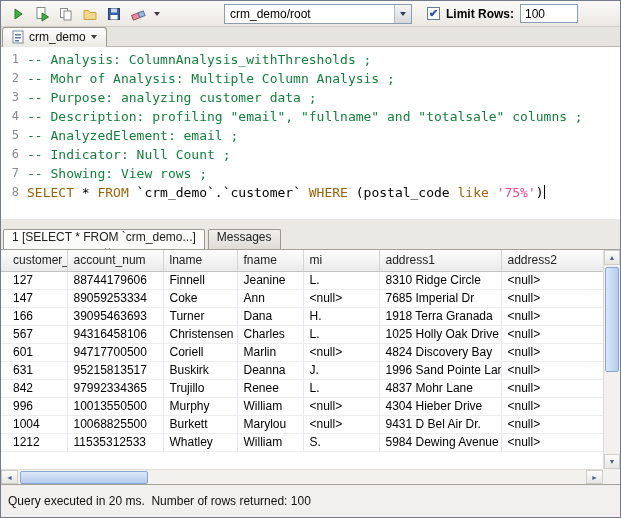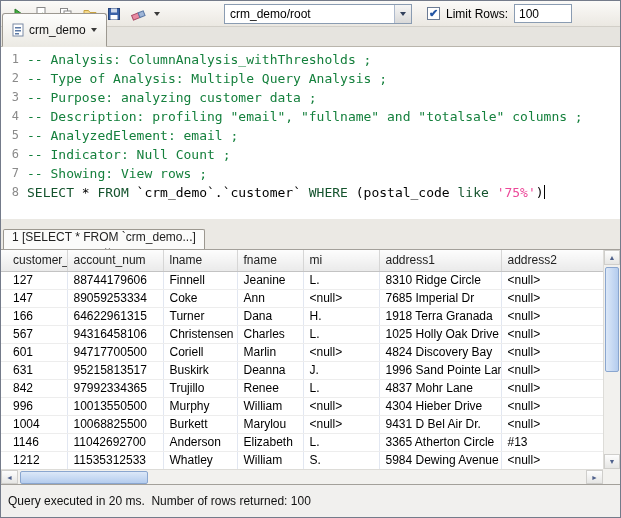--- a/index.html
+++ b/index.html
@@ -47,38 +47,38 @@
   }
   .combo-arrow-box .dd { border-top-color: #31405c; }
 
   .checkbox {
     width: 13px; height: 13px; flex: none;
     background: #fff; border: 1px solid #6b7b94;
     font-size: 11px; line-height: 11px; color: #2456a4; font-weight: bold;
     display: flex; align-items: center; justify-content: center;
     margin-left: 14px;
   }
-  .limit-label { margin: 0 5px 0 5px; white-space: nowrap; }
+  .limit-label { margin: 0 5px 0 5px; white-space: nowrap; font-weight: bold; }
   .limit-input {
     width: 58px; height: 19px; flex: none;
     border: 1px solid #8a9cb2; background: #fff;
     font-family: "Liberation Sans", sans-serif; font-size: 12px;
     padding: 1px 4px; margin-right: 12px;
   }
 
   
   .tabbar {
     height: 20px; flex: none;
     background: #e6e4df;
     border-bottom: 1px solid #b9b5ac;
     display: flex; align-items: flex-end;
     padding-left: 1px;
   }
   .etab {
-    height: 34px; margin-bottom: -1px;
+    height: 20px; margin-bottom: -1px;
     display: inline-flex; align-items: center; gap: 5px;
     padding: 0 9px;
     font-size: 12px; color: #111;
     background: linear-gradient(#fdfdfc, #eceae4);
     border: 1px solid #9c9890; border-bottom: 1px solid #eceae4;
     border-radius: 3px 3px 0 0;
   }
 
   
   .editor {
@@ -90,21 +90,21 @@
     padding-top: 3px;
     cursor: text;
   }
   .ed-line { display: flex; height: 19px; line-height: 19px; white-space: pre; }
   .ed-ln {
     width: 26px; flex: none;
     text-align: right; padding-right: 8px;
     color: #8a8a8a; font-size: 12px;
   }
   .tk-comment { color: #15803d; }
-  .tk-keyword { color: #14532d; }
+  .tk-keyword { color: #a16207; }
   .tk-string  { color: #ec4899; }
   .tk-plain   { color: #000000; }
   .caret { display: inline-block; width: 1px; height: 14px; background: #000; vertical-align: -2px; }
 
   .gap { height: 8px; flex: none; background: #ebe9e4; }
 
   
   .rtabbar {
     height: 22px; flex: none;
     background: #ebe9e4;
@@ -267,36 +267,39 @@
           <rect x="3" y="10" width="4" height="1.5" fill="#5c7aa6"></rect>
         </svg>
       <span>crm_demo</span>
       <span class="dd"></span>
     </div>
   </div>
 
   <div class="editor">
     <div id="editor-lines">
         <div class="ed-line"><span class="ed-ln">1</span><span class="ed-code"><span class="tk-comment">-- Analysis: ColumnAnalysis_withThresholds ;</span></span></div>
-        <div class="ed-line"><span class="ed-ln">2</span><span class="ed-code"><span class="tk-comment">-- Type of Analysis: Multiple Query Analysis ;</span></span></div>
+        <div class="ed-line"><span class="ed-ln">2</span><span class="ed-code"><span class="tk-comment">-- Mohr of Analysis: Multiple Column Analysis ;</span></span></div>
         <div class="ed-line"><span class="ed-ln">3</span><span class="ed-code"><span class="tk-comment">-- Purpose: analyzing customer data ;</span></span></div>
         <div class="ed-line"><span class="ed-ln">4</span><span class="ed-code"><span class="tk-comment">-- Description: profiling "email", "fullname" and "totalsale" columns ;</span></span></div>
         <div class="ed-line"><span class="ed-ln">5</span><span class="ed-code"><span class="tk-comment">-- AnalyzedElement: email ;</span></span></div>
         <div class="ed-line"><span class="ed-ln">6</span><span class="ed-code"><span class="tk-comment">-- Indicator: Null Count ;</span></span></div>
         <div class="ed-line"><span class="ed-ln">7</span><span class="ed-code"><span class="tk-comment">-- Showing: View rows ;</span></span></div>
         <div class="ed-line"><span class="ed-ln">8</span><span class="ed-code"><span class="tk-keyword">SELECT</span><span class="tk-plain"> * </span><span class="tk-keyword">FROM</span><span class="tk-plain"> `crm_demo`.`customer` </span><span class="tk-keyword">WHERE</span><span class="tk-plain"> (postal_code </span><span class="tk-keyword">like</span><span class="tk-plain"> </span><span class="tk-string">'75%'</span><span class="tk-plain">)</span><span class="caret"></span></span></div>
       </div>
   </div>
 
   <div class="gap"></div>
 
   <div class="rtabbar">
     <div class="rtab active">
       <span>1 [SELECT * FROM `crm_demo...]</span>
       <span class="rtab-close">✕</span>
+    </div>
+    <div class="rtab">
+      <span>Messages</span>
     </div>
   </div>
 
   <div class="grid-wrap">
     <table class="grid" id="results-table">
         <colgroup>
           <col style="width: 66px;">
           <col style="width: 96px;">
           <col style="width: 74px;">
           <col style="width: 66px;">
@@ -329,21 +332,21 @@
             <td>147</td>
             <td>89059253334</td>
             <td>Coke</td>
             <td>Ann</td>
             <td>&lt;null&gt;</td>
             <td>7685 Imperial Dr</td>
             <td>&lt;null&gt;</td>
           </tr>
           <tr>
             <td>166</td>
-            <td>64622961315</td>
+            <td>39095463693</td>
             <td>Turner</td>
             <td>Dana</td>
             <td>H.</td>
             <td>1918 Terra Granada</td>
             <td>&lt;null&gt;</td>
           </tr>
           <tr>
             <td>567</td>
             <td>94316458106</td>
             <td>Christensen</td>
@@ -391,29 +394,20 @@
           <tr>
             <td>1004</td>
             <td>10068825500</td>
             <td>Burkett</td>
             <td>Marylou</td>
             <td>&lt;null&gt;</td>
             <td>9431 D Bel Air Dr.</td>
             <td>&lt;null&gt;</td>
           </tr>
           <tr>
-            <td>1146</td>
-            <td>11042692700</td>
-            <td>Anderson</td>
-            <td>Elizabeth</td>
-            <td>L.</td>
-            <td>3365 Atherton Circle</td>
-            <td>#13</td>
-          </tr>
-          <tr>
             <td>1212</td>
             <td>11535312533</td>
             <td>Whatley</td>
             <td>William</td>
             <td>S.</td>
             <td>5984 Dewing Avenue</td>
             <td>&lt;null&gt;</td>
           </tr>
         </tbody>
       </table>

